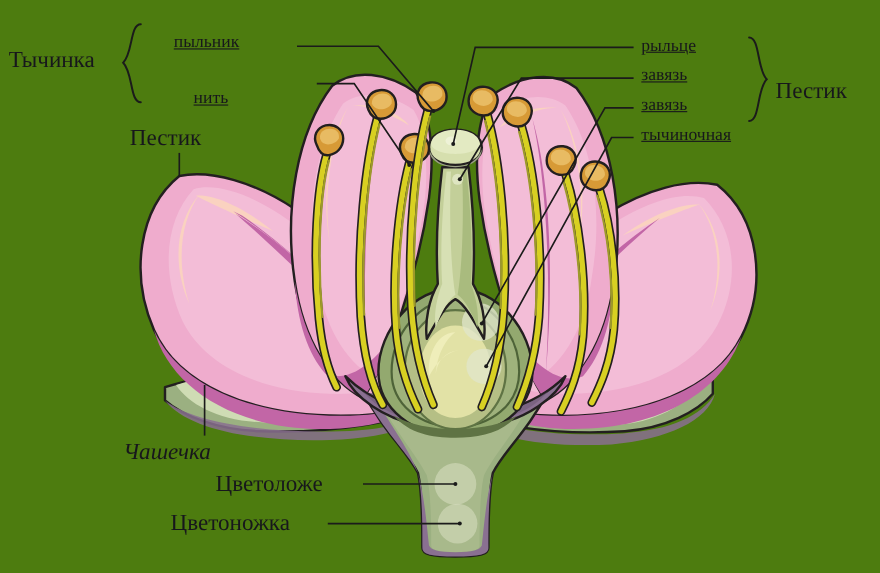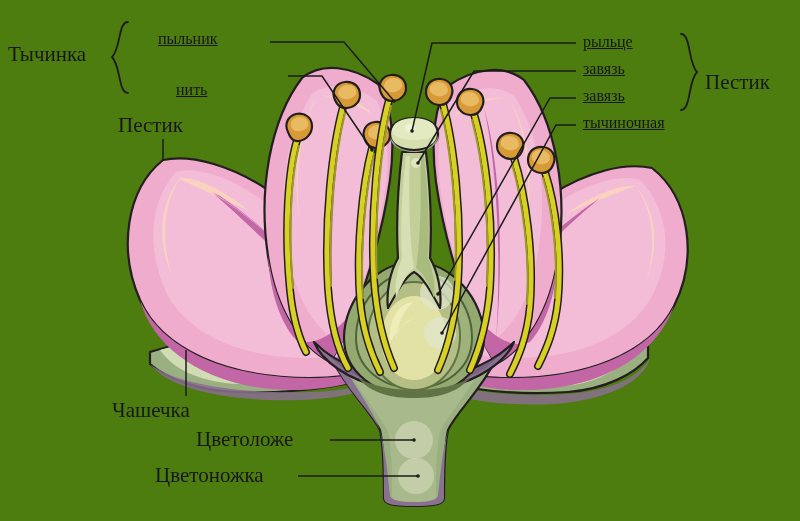--- a/index.html
+++ b/index.html
@@ -283,17 +283,17 @@
 
 <div class="lbl lbl-21" style="left:118px; top:115px;">Пестик</div>
 
 <div class="lbl lbl-20" style="left:583px; top:34px;">рыльце</div>
 <div class="lbl lbl-20" style="left:583px; top:61px;">завязь</div>
 <div class="lbl lbl-20" style="left:583px; top:88px;">завязь</div>
 <div class="lbl lbl-20" style="left:583px; top:115px;">тычиночная</div>
 
 <div class="lbl lbl-21" style="left:705px; top:72px;">Пестик</div>
 
-<div class="lbl lbl-21" style="left:112px; top:400px;">Чашечка</div>
+<div class="lbl lbl-21" style="left:112px; top:400px;font-style:italic;">Чашечка</div>
 <div class="lbl lbl-21" style="left:155px; top:465px;">Цветоножка</div>
 <div class="lbl lbl-21" style="left:196px; top:429px;">Цветоложе</div>
 
 </div>
 
 </body></html>

